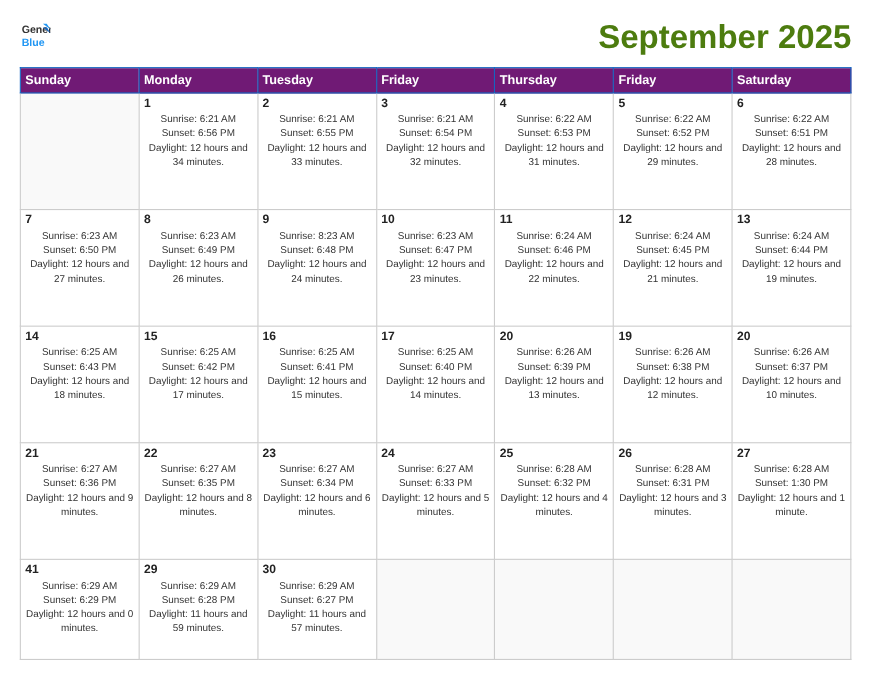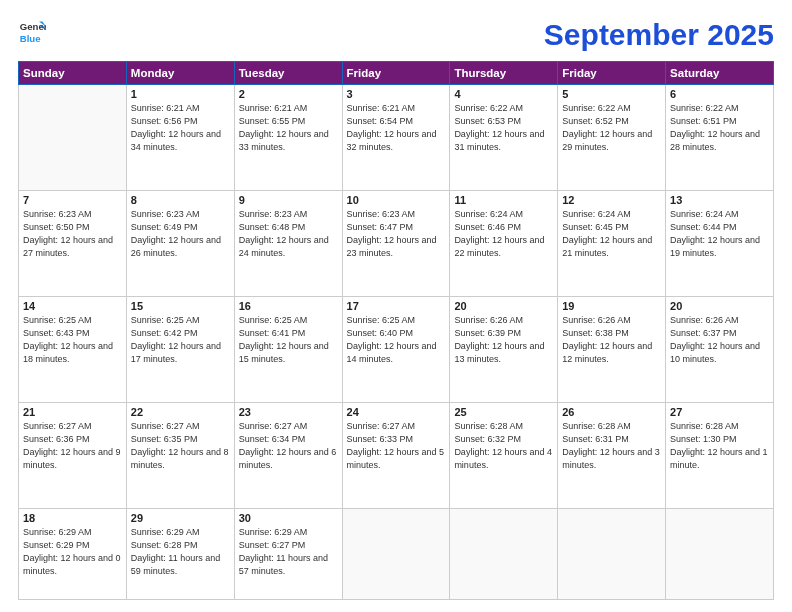--- a/index.html
+++ b/index.html
@@ -31,21 +31,21 @@
     .logo-icon {
       width: 28px;
       height: 28px;
     }
     .title-block {
       text-align: right;
     }
     .month-title {
       font-size: 30px;
       font-weight: bold;
-      color: #1d4ed8;
+      color: #4d7c0f;
       line-height: 1.1;
     }
     .location {
       font-size: 13px;
       color: #555;
       margin-top: 2px;
     }
     .calendar {
       flex: 1;
       border: 1px solid #ccc;
@@ -75,20 +75,21 @@
       font-size: 11px;
       font-weight: bold;
       color: #222;
       display: block;
       margin-bottom: 2px;
     }
     .day-info {
       font-size: 9px;
       color: #333;
       line-height: 1.45;
+      text-align: center;
     }
     .empty-cell {
       background: #f9f9f9;
     }
     .last-row td {
       height: 72px;
     }
   </style>
 </head>
 <body>
@@ -314,21 +315,21 @@
           <td>
             <span class="day-num">27</span>
             <div class="day-info">Sunrise: 6:28 AM
 Sunset: 1:30 PM
 Daylight: 12 hours
 and 1 minute.</div>
           </td>
         </tr>
         <tr class="last-row">
           <td>
-            <span class="day-num">18</span>
+            <span class="day-num">41</span>
             <div class="day-info">Sunrise: 6:29 AM
 Sunset: 6:29 PM
 Daylight: 12 hours
 and 0 minutes.</div>
           </td>
           <td>
             <span class="day-num">29</span>
             <div class="day-info">Sunrise: 6:29 AM
 Sunset: 6:28 PM
 Daylight: 11 hours

